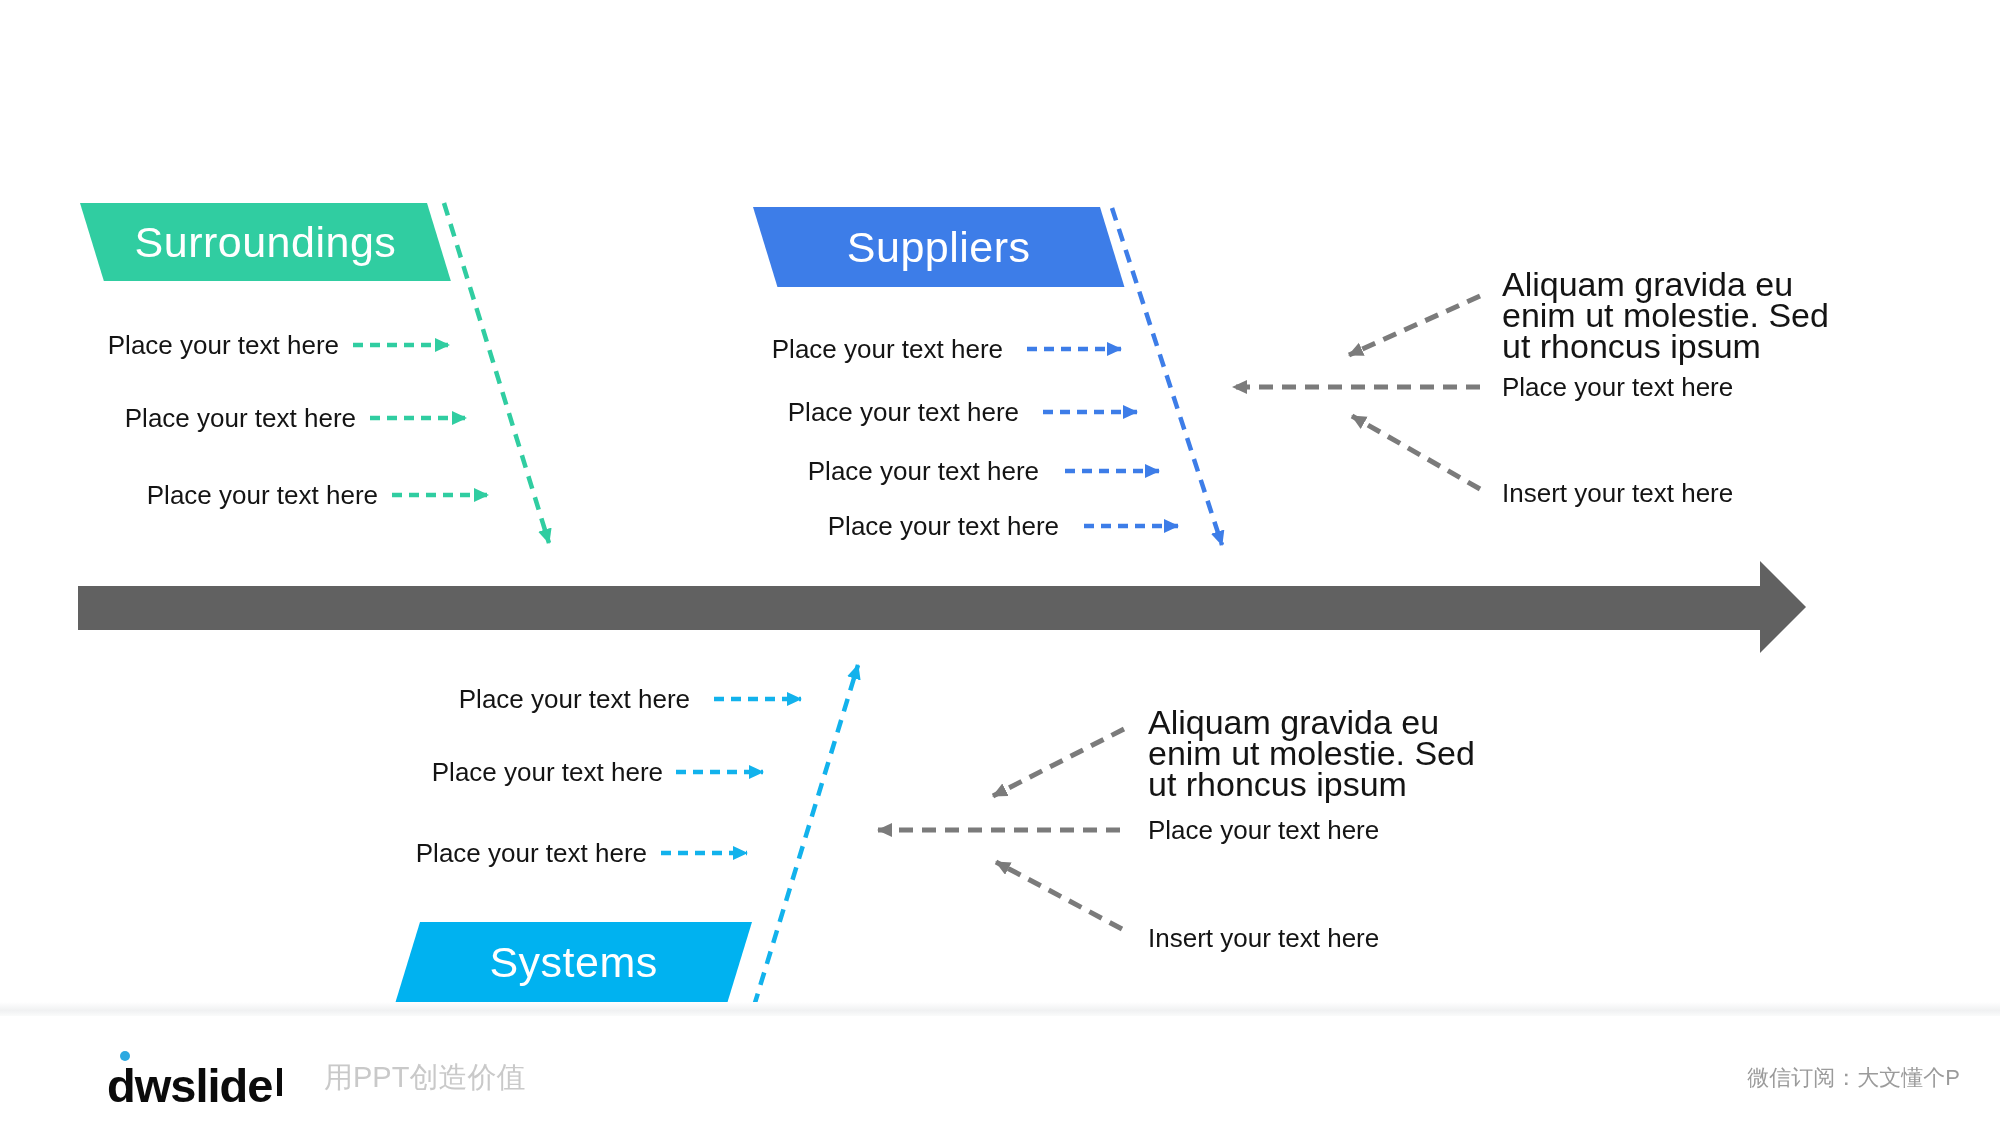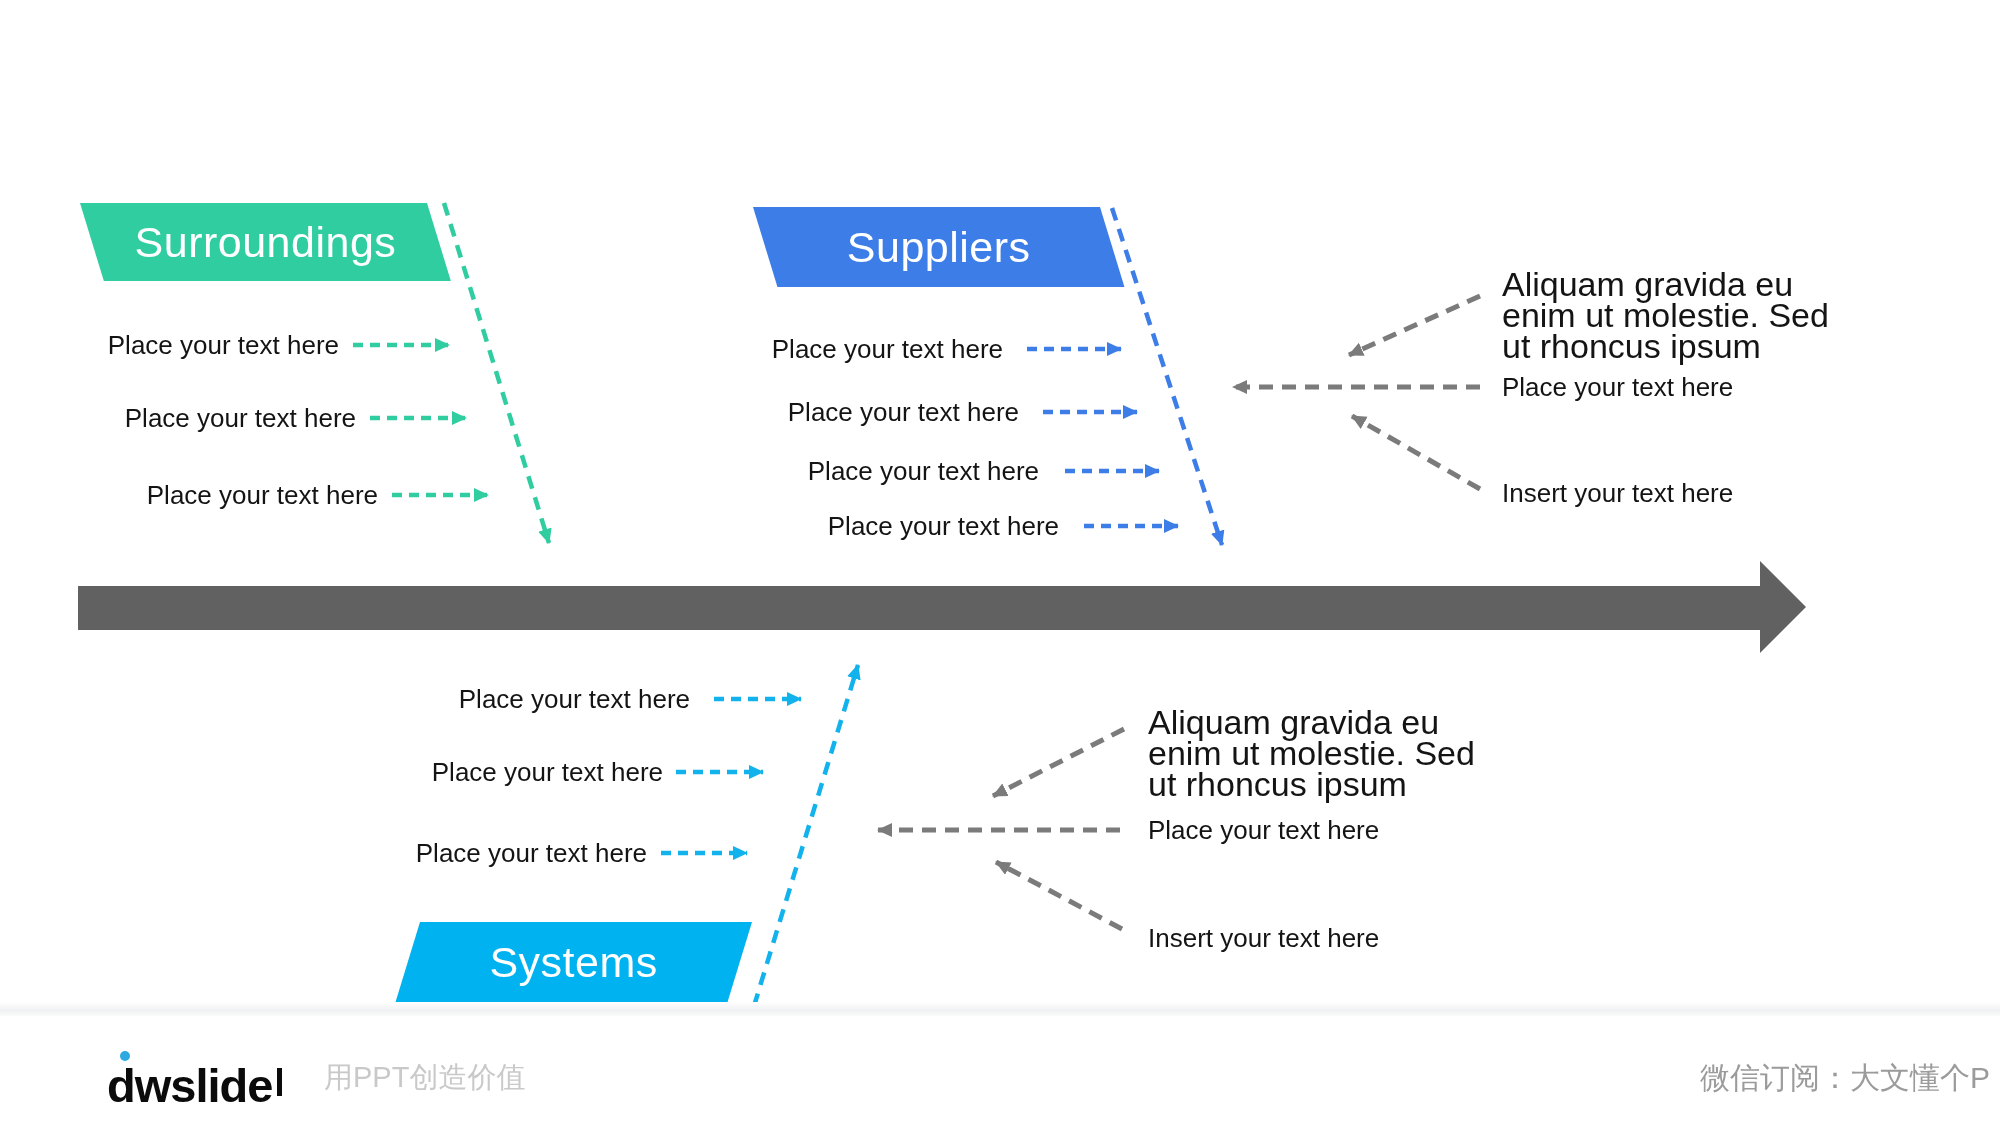--- a/index.html
+++ b/index.html
@@ -67,21 +67,21 @@
   #brand-divider {
     position:absolute; left:277px; top:1068px; width:5px; height:28px;
     background:var(--logoText);
   }
   #brand-tagline {
     position:absolute; left:293px; top:1062px; font-size:29px; line-height:30px;
     color:var(--logoTagline); white-space:nowrap;margin-left:31px;
   }
   #wechat-note {
     position:absolute; left:1700px; top:1064px; width:260px; height:27px;
-    line-height:27px; text-align:right; font-size:30px; color:var(--wechat);
+    line-height:27px; text-align:right; font-size:22px; color:var(--wechat);
     white-space:nowrap;
   }
 </style>
 </head>
 <body>
 
 <div id="slide">
 
   <svg id="overlay" viewBox="0 0 2000 1125" xmlns="http://www.w3.org/2000/svg">
     <defs>

